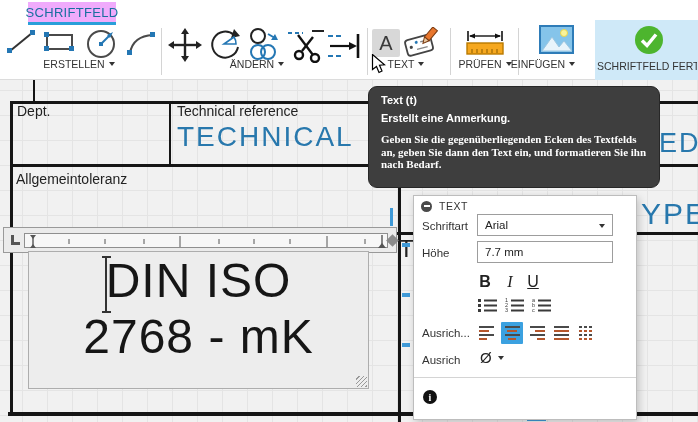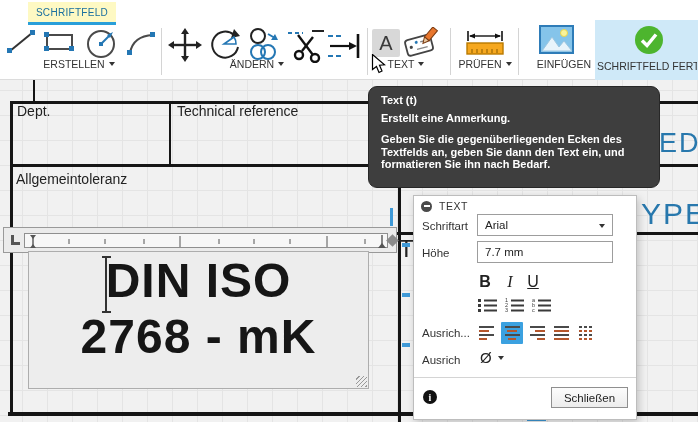--- a/index.html
+++ b/index.html
@@ -2,22 +2,22 @@
 <html><head>
 <meta charset="utf-8">
 <style>
   html,body{margin:0;padding:0;}
   #app{position:relative;width:698px;height:422px;background:#ffffff;overflow:hidden;
        font-family:"Liberation Sans",sans-serif;-webkit-font-smoothing:antialiased;}
   #app *{box-sizing:border-box;}
 
   
   .tabstrip{position:absolute;left:0;top:0;width:698px;height:25px;background:#fff;}
-  .tab{position:absolute;left:28px;top:2px;width:88px;height:23px;background:#fef9c3;
-       border-bottom:3px solid #2a9fd9;color:#196f9f;font-size:10px;letter-spacing:.3px;
+  .tab{position:absolute;left:28px;top:2px;width:88px;height:23px;background:#f0abfc;
+       border-bottom:3px solid #2a9fd9;color:#196f9f;font-size:13px;letter-spacing:.3px;
        display:flex;align-items:center;justify-content:center;}
 
   
   .toolbar{position:absolute;left:0;top:25px;width:698px;height:55px;background:#fff;
            border-bottom:1px solid #dcdcdc;}
   .tool{position:absolute;display:flex;align-items:center;justify-content:center;}
   .vdiv{position:absolute;top:3px;height:47px;width:1px;background:#d4d4d4;}
   .grouplabel{position:absolute;top:33px;font-size:10.5px;color:#333;display:flex;
               align-items:center;justify-content:center;gap:4px;white-space:nowrap;}
   .caret{width:0;height:0;border-left:3.5px solid transparent;border-right:3.5px solid transparent;
@@ -45,37 +45,37 @@
          border:1px solid #999;}
   .ltab{position:absolute;left:7px;top:7px;width:9px;height:10px;border-left:3px solid #555;
         border-bottom:3px solid #555;}
   .rinner{position:absolute;left:20px;top:5px;width:364px;height:15px;background:#f7f7f7;
           border:1px solid #8f8f8f;}
   .diamond{position:absolute;left:384px;top:8px;width:9px;height:9px;background:#8a8a8a;
            transform:rotate(45deg);}
 
   
   .textbox{position:absolute;left:28px;top:171px;width:341px;height:138px;background:#ededed;
-           border:1px solid #adadad;font-weight:bold;}
+           border:1px solid #adadad;}
   .edittext{width:100%;text-align:center;font-size:48px;line-height:56px;color:#161616;
             padding-top:1px;letter-spacing:1px;}
   .ibeam{position:absolute;left:76px;top:5px;width:2px;height:55px;background:#333;}
   .ibeam:before,.ibeam:after{content:"";position:absolute;left:-3.5px;width:9px;height:2px;background:#333;}
   .ibeam:before{top:-1px;} .ibeam:after{bottom:-1px;}
   .grip{position:absolute;right:1px;bottom:1px;width:11px;height:11px;
         background:repeating-linear-gradient(135deg,transparent 0 2px,#999 2px 3px);}
   .bluemark{position:absolute;background:#3f9ad8;}
 
   
   .tooltip{position:absolute;left:368px;top:86px;width:292px;height:102px;background:#3e3e3e;
            border:1px solid #272727;border-radius:9px;color:#fff;padding:7px 12px;z-index:10;
            font-size:11px;font-weight:bold;overflow:hidden;}
   .tooltip .tt-title{margin-bottom:6px;}
   .tooltip .tt-sum{margin-bottom:9px;}
-  .tooltip .tt-body{line-height:12.5px;margin-bottom:9px;}
+  .tooltip .tt-body{line-height:12.5px;margin-bottom:9px;font-family:Liberation Serif, serif;}
 
   
   .dialog{position:absolute;left:413px;top:195px;width:224px;height:225px;background:#fff;
           border:1px solid #bdbdbd;box-shadow:2px 3px 8px rgba(0,0,0,.2);z-index:11;}
   .dhead{position:absolute;left:0;top:0;right:0;height:20px;display:flex;align-items:center;
          padding-left:7px;gap:7px;}
   .collapse{width:11px;height:11px;border-radius:50%;background:#4a4a4a;position:relative;}
   .collapse:after{content:"";position:absolute;left:2.5px;top:4.5px;width:6px;height:2px;background:#fff;}
   .dtitle{font-size:10.5px;color:#333;letter-spacing:.5px;}
   .dlabel{position:absolute;left:8px;font-size:11.5px;color:#333;}
@@ -251,21 +251,21 @@
     </div>
     <div class="vdiv" style="left:518px"></div>
 
     <div class="tool" style="left:539px;top:0px">
       <svg width="35" height="29">
         <rect x="1" y="1" width="33" height="27" fill="#85c4ea" stroke="#2e7cb8" stroke-width="2"></rect>
         <circle cx="25" cy="8" r="3.5" fill="#f9f39b" stroke="#e8d44d"></circle>
         <polygon points="3,26 13,12 20,22 25,16 33,26" fill="#e8f4fb" stroke="#9cc6e0" stroke-width="1"></polygon>
       </svg>
     </div>
-    <div class="grouplabel" style="left:526px;width:86px">
+    <div class="grouplabel" style="left:500px;width:86px">
       <span>EINFÜGEN</span>
       <span class="caret"></span>
     </div>
   </div>
 
   <div class="fertig">
     <div class="chk">
       <svg width="30" height="30">
         <circle cx="15" cy="15" r="14" fill="#4db52e"></circle>
         <path d="M8,15.5 l5,5 l9,-11" stroke="#fff" stroke-width="3.5" fill="none"></path>
@@ -280,20 +280,21 @@
     <div class="bl" style="left:10px;top:84px;width:688px;height:3px"></div>
     <div class="bl" style="left:396px;top:152px;width:302px;height:3px"></div>
     <div class="bl" style="left:8px;top:332px;width:690px;height:4px"></div>
     <div class="bl" style="left:10px;top:21px;width:3px;height:315px"></div>
     <div class="bl" style="left:169px;top:21px;width:2px;height:66px"></div>
     <div class="bl" style="left:398px;top:86px;width:3px;height:256px"></div>
     <div class="bl" style="left:33px;top:0px;width:2px;height:21px"></div>
 
     <div class="celllabel" style="left:17px;top:23px">Dept.</div>
     <div class="celllabel" style="left:177px;top:23px">Technical reference</div>
+    <div class="cellvalue" style="left:177px;top:41px">TECHNICAL</div>
     <div class="celllabel" style="left:16px;top:91px">Allgemeintoleranz</div>
     <div class="cellvalue" style="left:659px;top:48px;font-size:27px">ED.</div>
     <div class="cellvalue" style="left:641px;top:117px;font-size:30px">YPE</div>
     <div class="celllabel" style="left:399px;top:155px;font-size:24px">T</div>
 
     <div class="ruler">
       <div class="ltab"></div>
       <div class="rinner">
         <svg width="362" height="13">
           <g stroke="#555" stroke-width="1">
@@ -430,17 +431,16 @@
     </div>
 
     <div class="dlabel" style="top:158px">Ausrich</div>
     <div class="symval">
       <span>Ø</span>
       <span class="caret"></span>
     </div>
 
     <div class="dfoot">
       <div class="info">i</div>
-      <div class="closebtn">Schließen</div>
     </div>
   </div>
 
 </div>
 
 </body></html>

